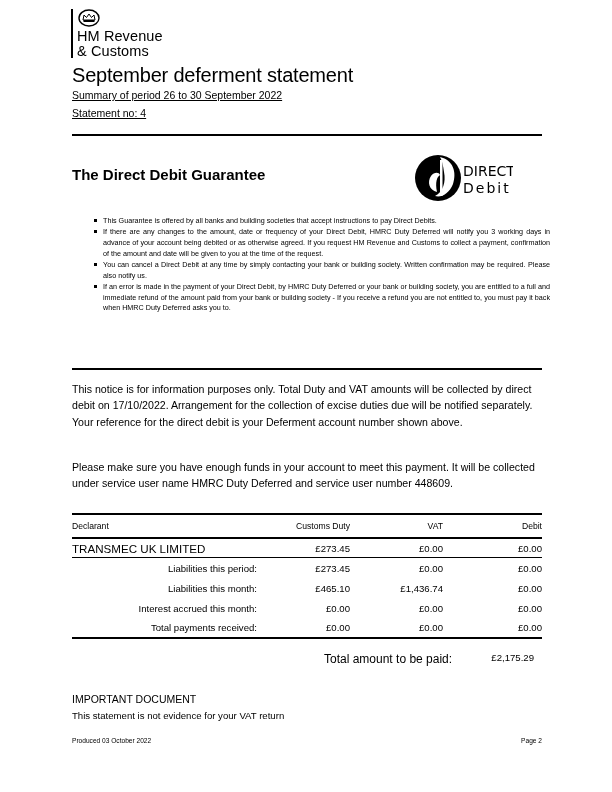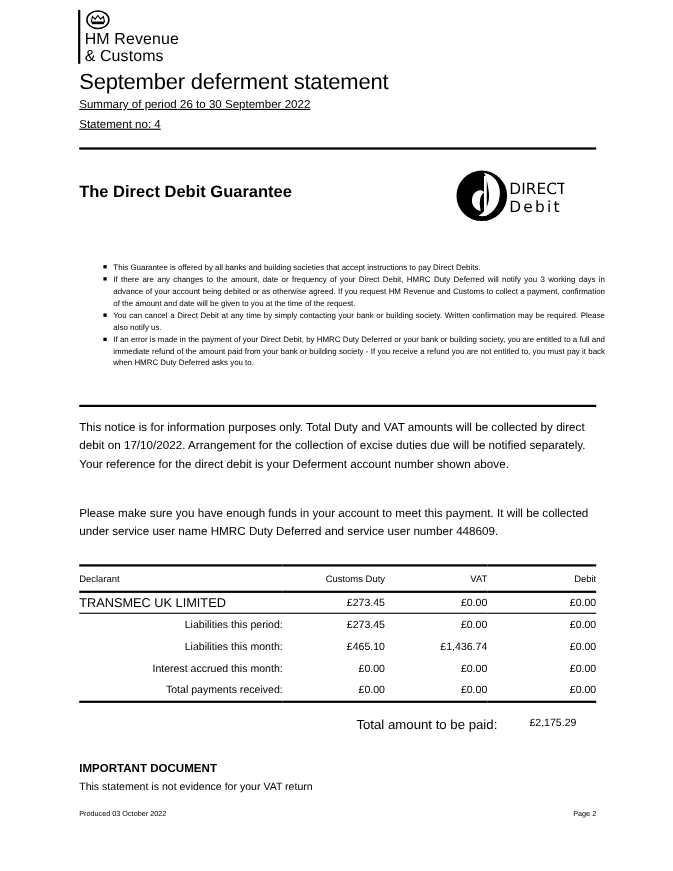--- a/index.html
+++ b/index.html
@@ -18,21 +18,21 @@
   .subtitle { left: 72px; font-size: 10.5px; text-decoration: underline; }
   .sub1 { top: 89px; }
   .sub2 { top: 107px; }
 
   .rule { left: 72px; width: 470px; background: #000; }
   .rule-thick { height: 2px; }
 
   .ddg-title { left: 72px; top: 166px; font-size: 15px; font-weight: bold; }
   .dd-logo { left: 413px; top: 152px; width: 100px; height: 52px; }
 
-  .bullets { left: 93px; top: 238px; width: 447px; margin: 0; padding: 0 0 0 10px;
+  .bullets { left: 93px; top: 216px; width: 447px; margin: 0; padding: 0 0 0 10px;
              font-size: 7.2px; line-height: 10.6px; list-style: none; }
   .bullets li { position: relative; text-align: justify; margin-bottom: 0.8px; }
   .bullets li::before { content: ""; position: absolute; left: -9px; top: 3px;
                         width: 3px; height: 3px; background: #000; }
 
   .para { left: 72px; width: 470px; font-size: 10.6px; line-height: 16.4px; }
   .para1 { top: 381px; }
   .para2 { top: 459px; }
 
   table.stmt { left: 72px; top: 513px; width: 470px; border-collapse: collapse; font-size: 9px; }
@@ -40,23 +40,23 @@
   .col-label { text-align: left; }
   .col-num { text-align: right; }
   .hdr th { height: 22px; border-top: 2px solid #000; border-bottom: 2px solid #000; font-size: 8.6px; }
   .declarant td { height: 18px; font-size: 11.6px; border-bottom: 1px solid #000; }
   .declarant td.col-num { font-size: 9.6px; }
   .sumrow td { height: 20px; font-size: 9.6px; }
   .sumrow td.rowlabel { text-align: right; padding-right: 0; }
   .sumrow.last td { border-bottom: 2px solid #000; height: 19px; }
 
   .total-label { left: 324px; top: 652px; font-size: 12px; }
-  .total-value { left: 442px; top: 652px; width: 82px; text-align: right; font-size: 9.6px; }
+  .total-value { left: 452px; top: 652px; width: 82px; text-align: right; font-size: 9.6px; }
 
-  .imp-title { left: 72px; top: 693px; font-size: 10.5px; font-weight: bold; }
+  .imp-title { left: 72px; top: 693px; font-size: 10.5px; font-weight: normal; }
   .imp-text { left: 72px; top: 710px; font-size: 9.6px; }
 
   .footer-left { left: 72px; top: 737px; font-size: 6.6px; }
   .footer-right { left: 480px; top: 737px; width: 62px; text-align: right; font-size: 6.6px; }
 </style>
 </head>
 <body>
 
 <div class="abs logo-bar"></div>
 <svg class="abs crest" viewBox="0 0 22 18">

